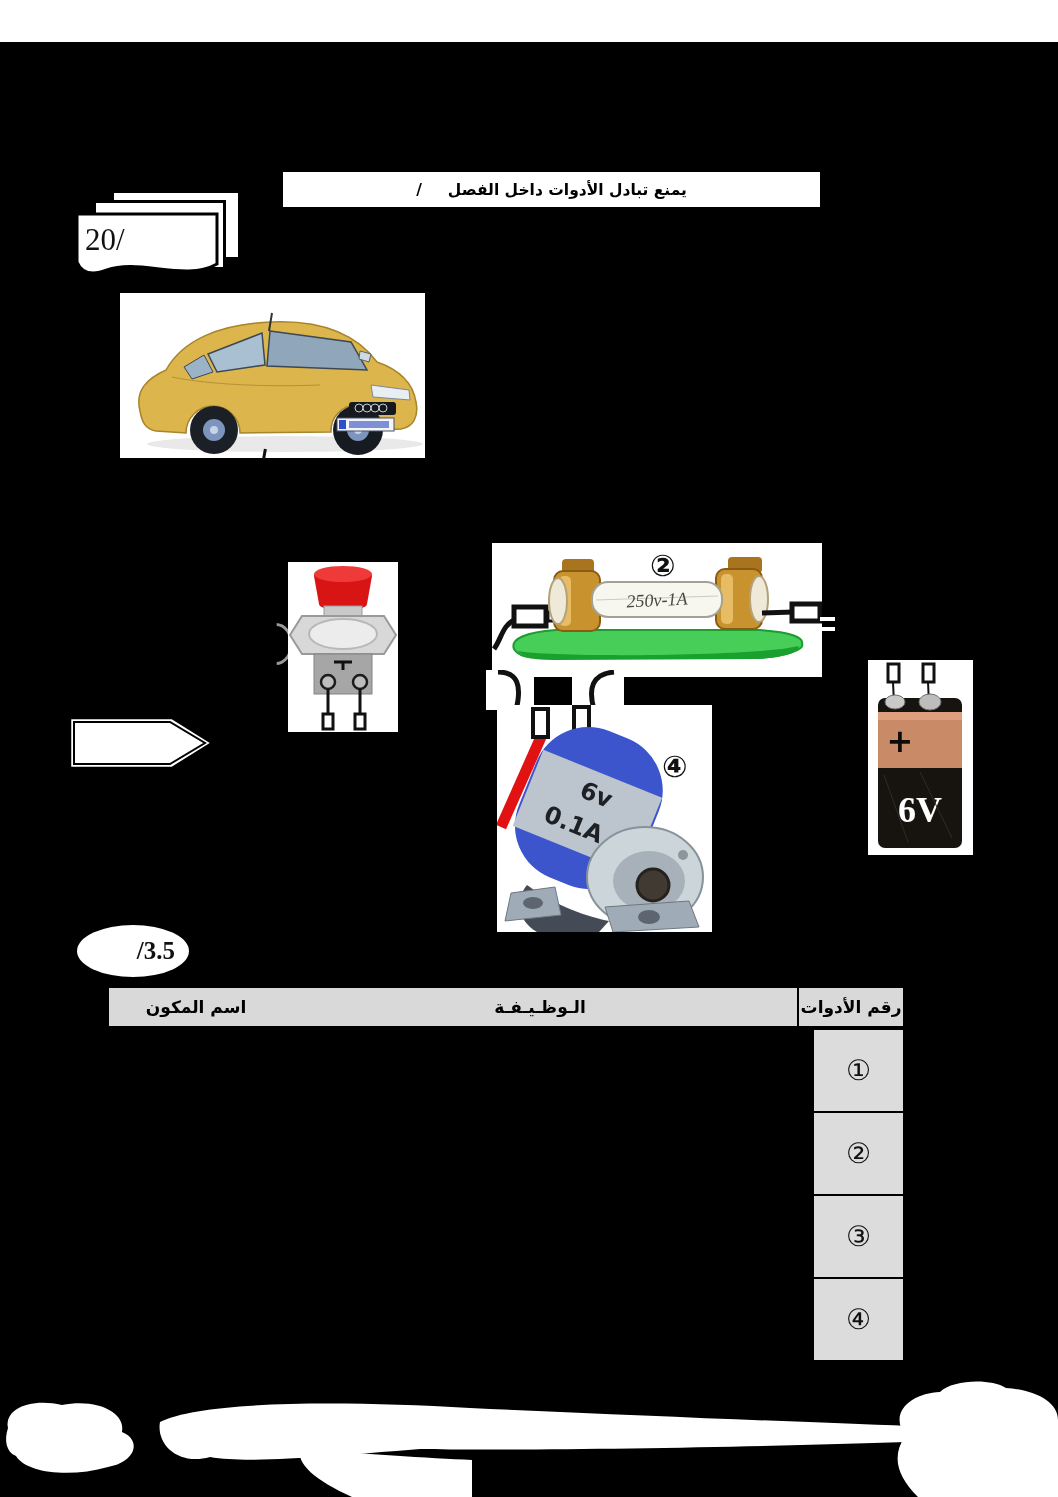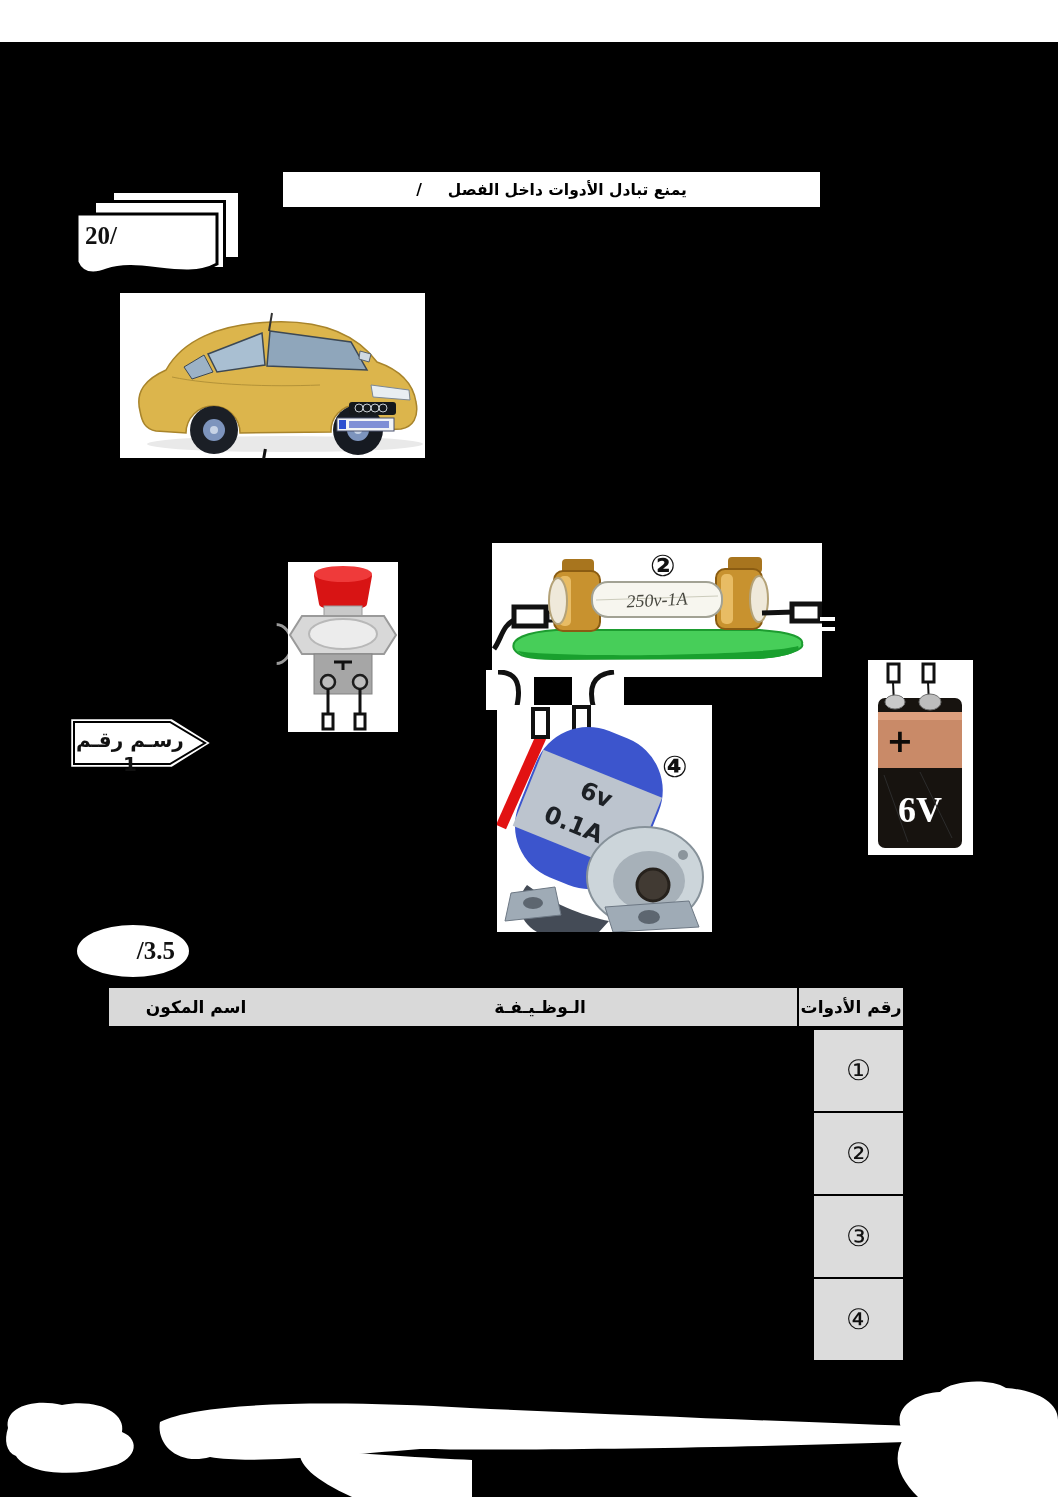--- a/index.html
+++ b/index.html
@@ -10,21 +10,21 @@
   
   #top-strip{left:0;top:0;width:1058px;height:42px;background:#fff;}
   
   #notice-bar{left:283px;top:172px;width:537px;height:35px;background:#fff;
       display:flex;align-items:center;justify-content:center;gap:26px;direction:rtl;
       font-weight:bold;font-size:15.5px;color:#000;}
   
   #score-stack{left:75px;top:190px;width:168px;height:104px;}
   .page-sheet{position:absolute;background:#fff;border:3px solid #000;}
   #score-label{position:absolute;left:10px;top:32px;font-family:"Liberation Serif",serif;
-      font-weight:bold;font-size:25px;color:#111;z-index:5;}
+      font-weight:normal;font-size:31px;color:#111;z-index:5;}
   
   #car-box{left:120px;top:293px;width:305px;height:165px;}
   #car-tick{left:263px;top:449px;width:3px;height:10px;background:#111;transform:rotate(10deg);}
   #button-box{left:288px;top:562px;width:110px;height:170px;}
   #partial-marker{left:259px;top:623px;width:28px;height:36px;border:3px solid #9a9a9a;
       border-radius:50%;clip-path:inset(0 0 0 52%);}
   #fuse-box{left:492px;top:543px;width:330px;height:134px;}
   #fuse-plugtip-a{left:820px;top:617px;width:15px;height:4px;background:#fff;}
   #fuse-plugtip-b{left:820px;top:627px;width:15px;height:4px;background:#fff;}
   #motor-box{left:497px;top:705px;width:215px;height:227px;}
@@ -210,23 +210,20 @@
       <text x="52" y="162" font-size="36" font-weight="bold" fill="#ffffff" text-anchor="middle" class="serif">6V</text>
       <line x1="16" y1="115" x2="40" y2="182" stroke="#2c2c2c"></line>
       <line x1="52" y1="112" x2="84" y2="178" stroke="#2c2c2c"></line>
     </svg>
   </div>
 
   <svg id="drawing-flag" class="abs" viewBox="0 0 150 62">
     <polygon points="4,6 106,6 146,31 106,56 4,56" fill="#fff" stroke="#000" stroke-width="2.5"></polygon>
     <polygon points="8,10 104,10 139,31 104,52 8,52" fill="#fff" stroke="#000" stroke-width="2"></polygon>
   </svg>
-  <div class="abs" style="left:66px;top:712px;width:150px;height:62px;">
-    <div id="drawing-flag-text">رسـم رقـم 1</div>
-  </div>
 
   <div id="points-badge" class="abs">
     <span>/3.5</span>
   </div>
 
   <div id="table-header" class="abs">
     <div class="th-cell" id="th-number">رقم الأدوات</div>
     <div class="th-cell" id="th-function">الـوظـيـفـة</div>
     <div class="th-cell" id="th-name">اسم المكون</div>
   </div>

